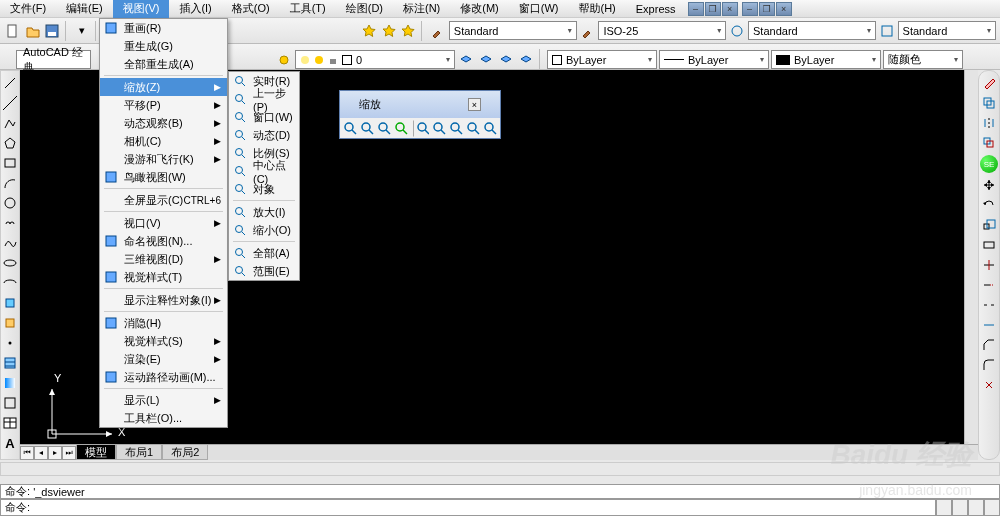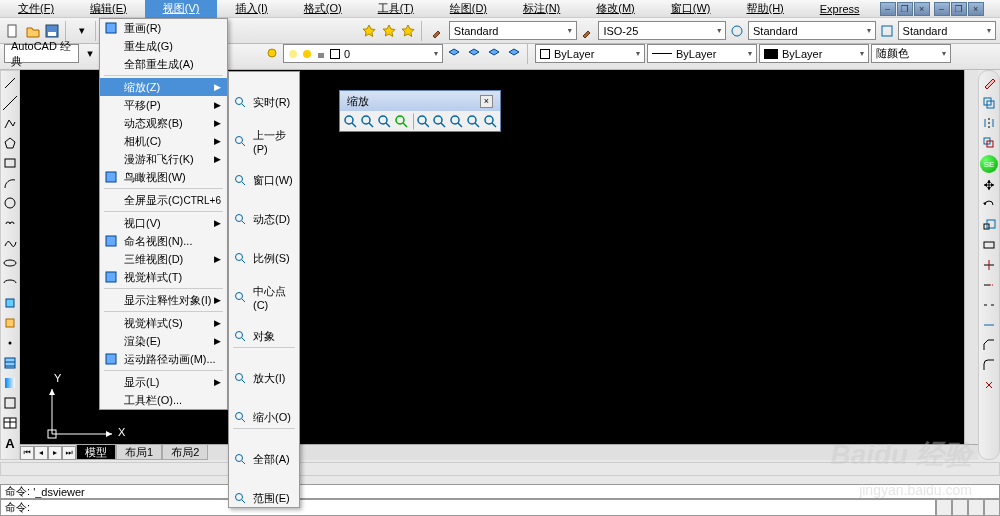--- a/index.html
+++ b/index.html
@@ -1,24 +1,24 @@
 <!DOCTYPE html>
 <html><head>
 <meta charset="utf-8">
 <style>
 * { margin: 0; padding: 0; box-sizing: border-box; font-family: "Microsoft YaHei", Arial, sans-serif; font-size: 11px; }
 body { width: 1000px; height: 516px; overflow: hidden; background: #e8e8e8; position: relative; }
 .menubar { height: 18px; background: linear-gradient(#f8f8f8,#e0e0e0); display: flex; align-items: center; border-bottom: 1px solid #ccc; }
-.menubar .item { padding: 2px 18px; cursor: default; text-decoration: underline; }
+.menubar .item { padding: 2px 10px; cursor: default; }
 .menubar .item.active { background: #4a90d9; color: #fff; }
 .search-help { margin-left: auto; width: 260px; height: 15px; border: 1px solid #888; background: #fff; font-size: 10px; padding: 0 4px; color: #888; }
 .win-controls { display: flex; gap: 1px; margin: 0 2px; }
 .win-controls span { width: 16px; height: 14px; background: linear-gradient(#9db8d8,#6f8bb0); border: 1px solid #5a7a9a; display: flex; align-items: center; justify-content: center; font-size: 9px; color: #333; }
 .toolbar { height: 26px; background: linear-gradient(#f4f4f4,#e4e4e4); border-bottom: 1px solid #bbb; display: flex; align-items: center; padding: 0 4px; gap: 2px; }
-.toolbar2 { height: 26px; background: linear-gradient(#f4f4f4,#e4e4e4); border-bottom: 1px solid #bbb; display: flex; align-items: flex-start; padding: 0 4px; gap: 2px; }
+.toolbar2 { height: 26px; background: linear-gradient(#f4f4f4,#e4e4e4); border-bottom: 1px solid #bbb; display: flex; align-items: flex-end; padding: 0 16px; gap: 2px; }
 .tb-btn { width: 18px; height: 18px; display: inline-flex; align-items: center; justify-content: center; }
 .tb-sep { width: 4px; height: 20px; border-left: 1px solid #bbb; margin: 0 2px; }
 .combo { height: 19px; background: #fff; border: 1px solid #888; display: flex; align-items: center; padding: 0 4px; gap: 4px; }
 .combo .arrow { margin-left: auto; color: #555; font-size: 8px; }
 .combo-std { width: 130px; }
 .combo-layer { width: 160px; }
 .combo-bylayer { width: 110px; }
 .combo-color { width: 80px; }
 .workspace-label { background: #fff; border: 1px solid #888; padding: 1px 6px; height: 19px; display: flex; align-items: center; width: 75px; }
 .main { display: flex; height: 390px; position: relative; }
@@ -27,25 +27,25 @@
 .tool-ico { width: 16px; height: 16px; display: flex; align-items: center; justify-content: center; }
 .canvas { flex: 1; background: #000; position: relative; }
 .dropdown { position: absolute; top: 18px; left: 99px; width: 129px; background: #f4f4f4; border: 1px solid #999; box-shadow: 2px 2px 4px rgba(0,0,0,.3); z-index: 100; }
 .dropdown .row { display: flex; align-items: center; height: 18px; padding: 0 6px 0 24px; position: relative; }
 .dropdown .row.hover { background: #4a90d9; color: #fff; }
 .dropdown .row .arrow-r { margin-left: auto; font-size: 9px; }
 .dropdown .row .sc { margin-left: auto; font-size: 10px; }
 .dropdown hr { border: none; border-top: 1px solid #ccc; margin: 2px 4px; }
 .dropdown .ico { position: absolute; left: 4px; width: 14px; height: 14px; display: flex; align-items: center; justify-content: center; }
 .submenu { position: absolute; top: 71px; left: 228px; width: 72px; background: #f4f4f4; border: 1px solid #999; box-shadow: 2px 2px 4px rgba(0,0,0,.3); z-index: 101; }
-.submenu .row { display: flex; align-items: center; height: 18px; padding: 0 6px 0 24px; position: relative; margin-top: 21px; }
+.submenu .row { display: flex; align-items: center; height: 18px; padding: 0 6px 0 24px; position: relative; }
 .submenu .row .ico { position: absolute; left: 4px; width: 14px; height: 14px; display: flex; align-items: center; justify-content: center; }
 .submenu hr { border: none; border-top: 1px solid #ccc; margin: 2px 4px; }
 .float-win { position: absolute; top: 90px; left: 339px; width: 162px; border: 1px solid #6080b0; background: #f0f0f0; z-index: 50; }
-.float-title { height: 20px; background: linear-gradient(#d8e4f4,#b8ccec); display: flex; align-items: center; padding: 0 7px; font-size: 10px; }
+.float-title { height: 27px; background: linear-gradient(#d8e4f4,#b8ccec); display: flex; align-items: center; padding: 0 19px; font-size: 10px; }
 .float-title .x { margin-left: auto; width: 13px; height: 13px; border: 1px solid #888; background: #eee; display: flex; align-items: center; justify-content: center; font-size: 9px; }
 .float-body { height: 20px; display: flex; align-items: center; padding: 2px; gap: 1px; }
 .float-body .zb { width: 17px; height: 17px; display: flex; align-items: center; justify-content: center; border: 1px solid transparent; }
 .ucs { position: absolute; left: 22px; bottom: 16px; color: #fff; font-size: 14px; }
 .tabs { position: absolute; bottom: 0; left: 0; height: 16px; display: flex; background: #e0e0e0; width: 100%; align-items: center; border-top: 1px solid #aaa; }
 .tabs .nav { display: flex; }
 .tabs .nav span { width: 14px; height: 14px; border: 1px solid #999; background: #f4f4f4; display: flex; align-items: center; justify-content: center; font-size: 8px; }
 .tabs .tab { padding: 0 8px; height: 15px; background: #d8d8d8; border: 1px solid #aaa; border-top: none; display: flex; align-items: center; }
 .tabs .tab.active { background: #000; color: #fff; text-align: right; }
 .hscroll { height: 14px; background: #e8e8e8; border: 1px solid #ccc; margin-top: 2px; }
@@ -534,20 +534,28 @@
       </span>
       <span>视觉样式(T)</span>
     </div>
     <hr>
     <div class="row">
       <span>显示注释性对象(I)</span>
       <span class="arrow-r">▶</span>
     </div>
     <hr>
     <div class="row">
+      <span class="ico">
+        <svg width="12" height="12">
+          <rect x="1" y="1" width="10" height="10" fill="#6af" stroke="#048"></rect>
+        </svg>
+      </span>
+      <span>消隐(H)</span>
+    </div>
+    <div class="row">
       <span>视觉样式(S)</span>
       <span class="arrow-r">▶</span>
     </div>
     <div class="row">
       <span>渲染(E)</span>
       <span class="arrow-r">▶</span>
     </div>
     <div class="row">
       <span class="ico">
         <svg width="12" height="12">

